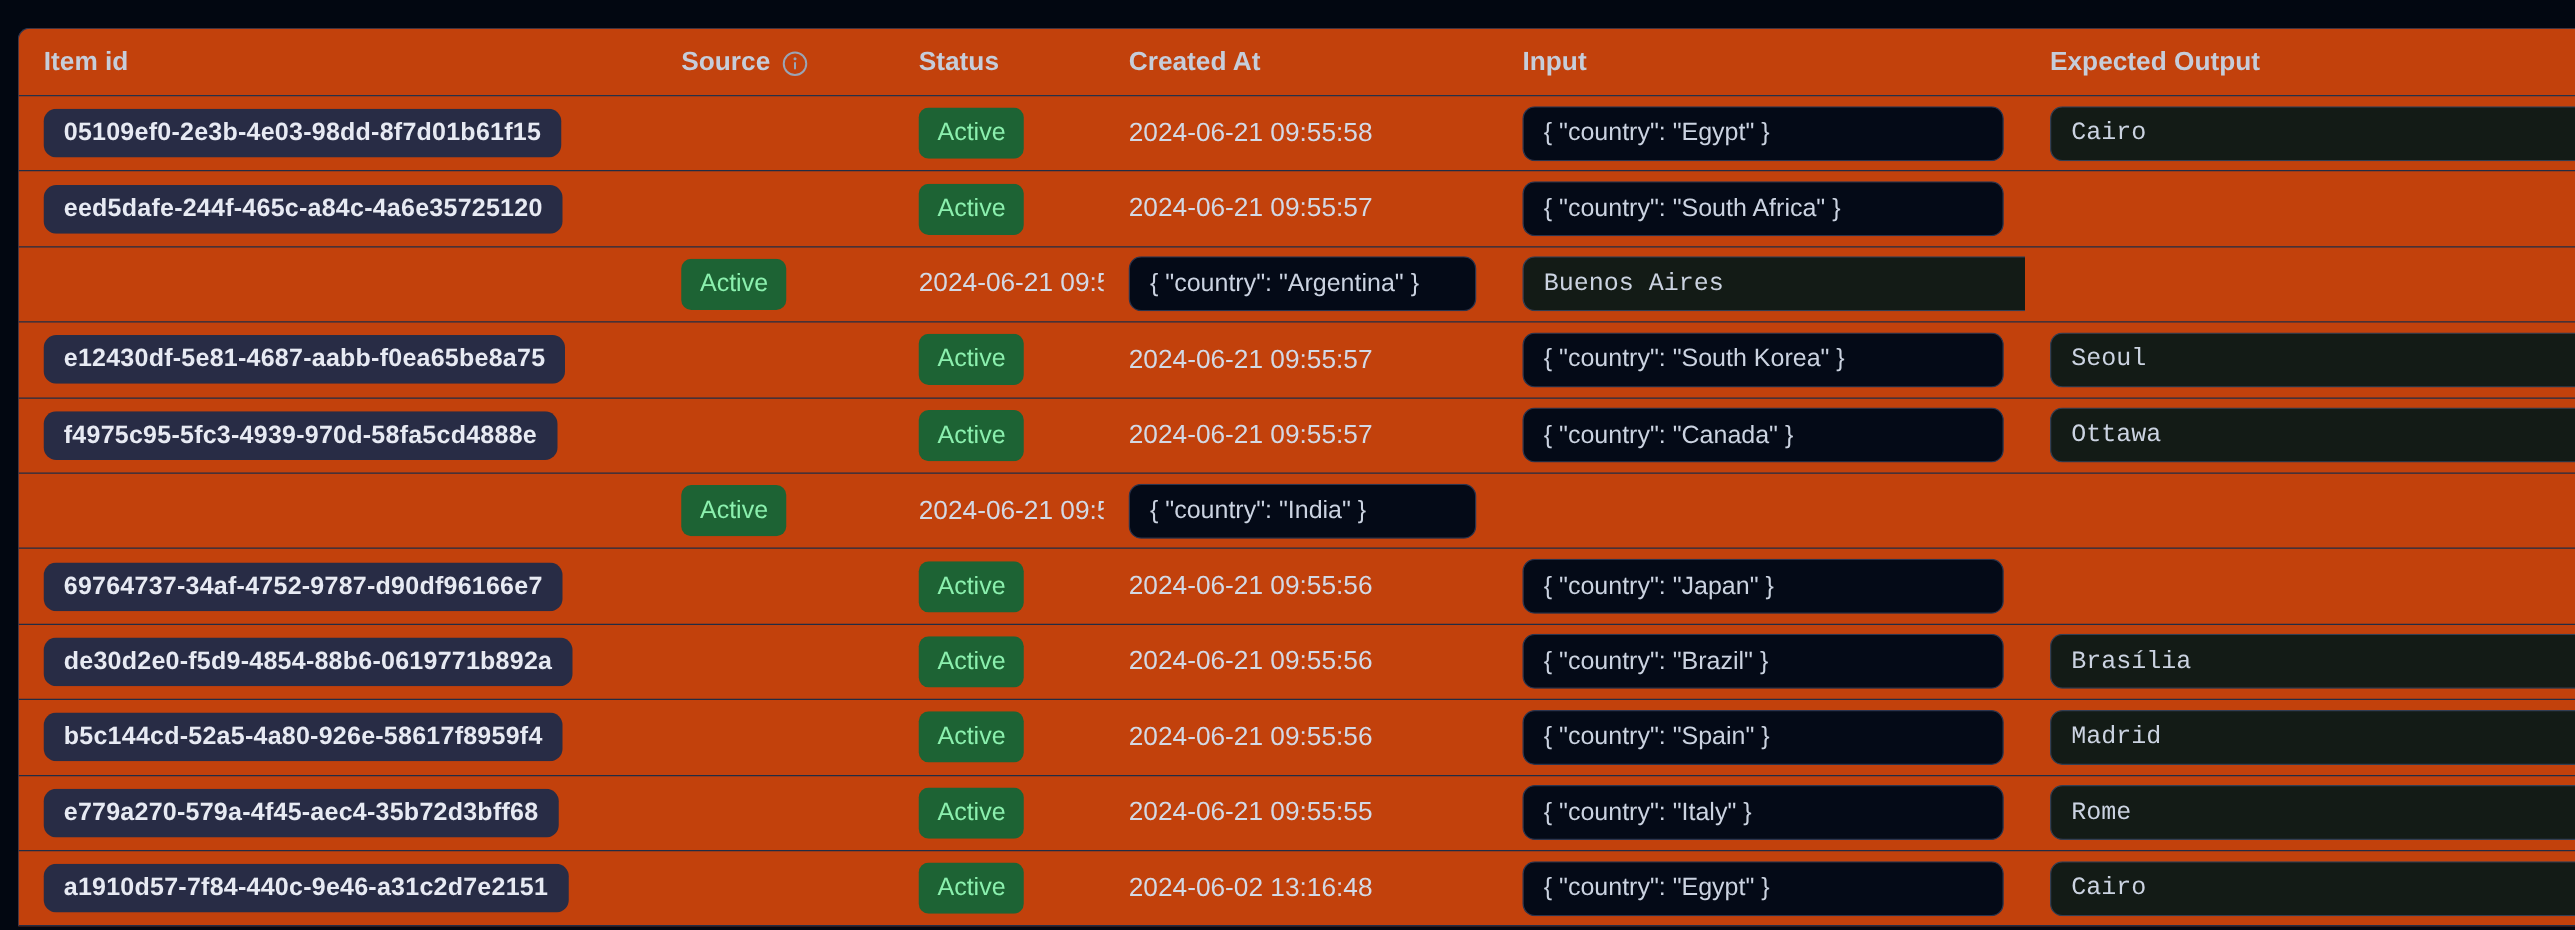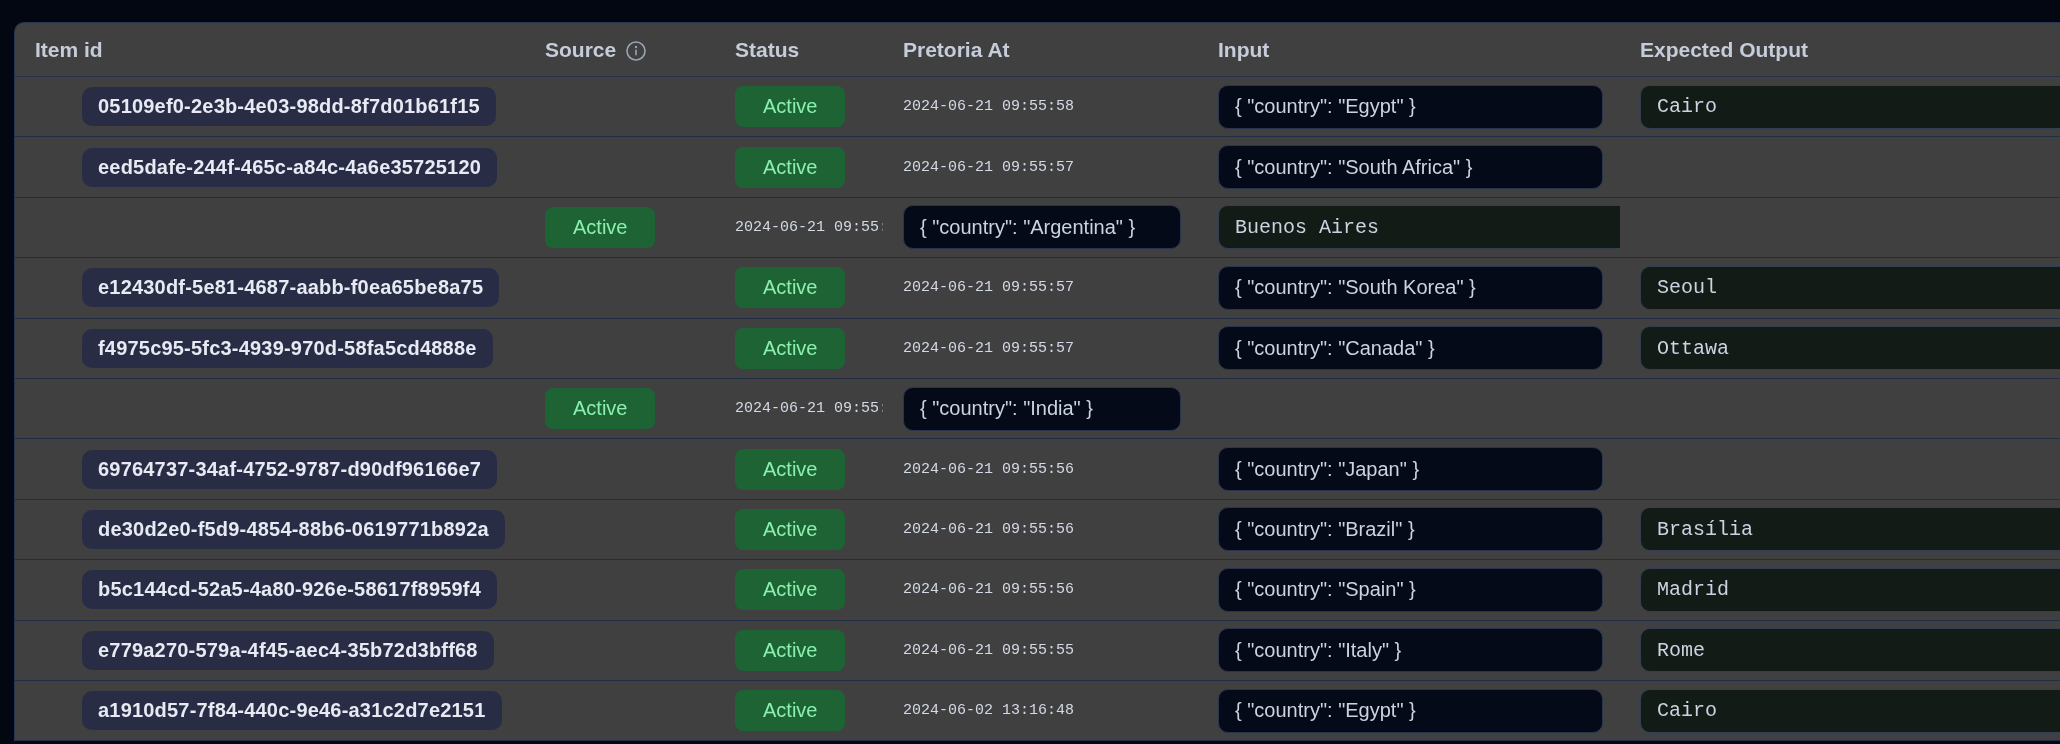--- a/index.html
+++ b/index.html
@@ -6,21 +6,21 @@
   html, body {
     width: 2060px; height: 744px;
     overflow: hidden;
     background: #020711;
     font-family: "Liberation Sans", "DejaVu Sans", sans-serif;
   }
   .table-card {
     position: absolute;
     left: 14px; top: 22px;
     width: 2046px;
-    background: #404040;
+    background: #c2410c;
     border: 1px solid #2a3550;
     border-right: 0;
     border-bottom: 0;
     border-radius: 10px 0 0 0;
   }
   .tr, .thead {
     display: grid;
     grid-template-columns: 510px 190px 168px 315px 422px 1fr;
     align-items: center;
   }
@@ -46,35 +46,33 @@
   .td { padding-left: 20px; overflow: hidden; white-space: nowrap; }
   .pill {
     display: inline-block;
     background: #282c45;
     color: #e7eaf3;
     font-size: 20px;
     font-weight: 700;
     padding: 8px 16px;
     border-radius: 10px;
     letter-spacing: 0.2px;
-    margin-left: 47px;
   }
   .badge {
     display: inline-block;
     background: #1d6334;
     color: #8bf0ae;
     font-size: 20px;
     font-weight: 500;
-    padding: 9px 28px;
+    padding: 9px 15px;
     border-radius: 8px;
   }
   .td-created {
-    font-size: 15px;
+    font-size: 21px;
     color: #d3d9e5;
-    font-family: Liberation Mono, monospace;
   }
   .td-input { padding-right: 17px; }
   .io-box {
     height: 44px;
     display: flex;
     align-items: center;
     padding: 0 16px;
     border-radius: 10px;
     font-size: 20px;
     color: #cbd3e1;
@@ -109,21 +107,21 @@
             <circle cx="11" cy="11" r="9" stroke="#9aa4b5" stroke-width="1.6"></circle>
             <circle cx="11" cy="7" r="1.2" fill="#9aa4b5"></circle>
             <rect x="10.2" y="9.6" width="1.6" height="6" rx="0.8" fill="#9aa4b5"></rect>
           </svg>
         </span>
     </div>
     <div class="th">
       <span>Status</span>
     </div>
     <div class="th">
-      <span>Pretoria At</span>
+      <span>Created At</span>
     </div>
     <div class="th">
       <span>Input</span>
     </div>
     <div class="th">
       <span>Expected Output</span>
     </div>
   </div>
   <div id="tbody">
   <div class="tr">

